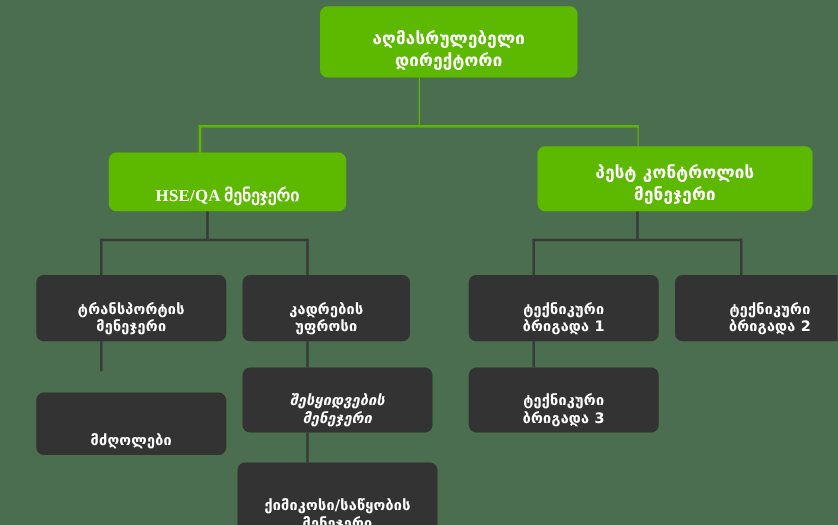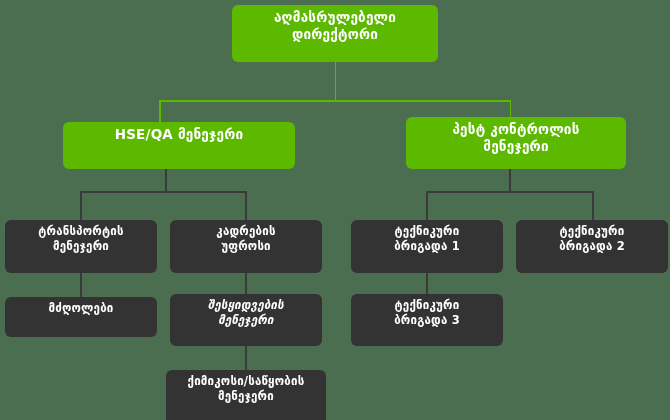--- a/index.html
+++ b/index.html
@@ -9,50 +9,51 @@
     font-family:"DejaVu Sans","Liberation Sans",sans-serif;
     overflow:hidden;
     position:relative;
   }
   #org-canvas{position:absolute;left:0;top:0;width:670px;height:420px;}
 
   .node{
     position:absolute;
     box-sizing:border-box;
     display:flex;
-    align-items:flex-start;
+    align-items:flex-end;
     justify-content:center;
     text-align:center;
     border-radius:6px;
     color:#ffffff;
     font-weight:bold;
     line-height:1.28;
     letter-spacing:0.2px;
     padding:4px 6px;
+    margin-left:24px;
   }
   .node .label{display:block;white-space:pre-line;}
 
   .node.green{background:#5cb900;font-size:13.5px;}
   .node.dark{background:#333333;font-size:11.5px;}
 
   
   #node-ceo{left:232px;top:5px;width:206px;height:57px;}
 
   
-  #node-hse{left:63px;top:122px;width:232px;height:47px;}
+  #node-hse{left:63px;top:122px;width:190px;height:47px;font-family:Liberation Serif, serif;}
   #node-pest{left:406px;top:117px;width:220px;height:52px;}
 
   
   #node-transport{left:5px;top:220px;width:152px;height:53px;}
-  #node-hr{left:170px;top:220px;width:152px;height:53px;}
+  #node-hr{left:170px;top:220px;width:134px;height:53px;}
   #node-brigade1{left:351px;top:220px;width:152px;height:53px;}
   #node-brigade2{left:516px;top:220px;width:152px;height:53px;}
 
   
-  #node-drivers{left:5px;top:297px;width:152px;height:40px;}
+  #node-drivers{left:5px;top:314px;width:152px;height:50px;}
   #node-procurement{left:170px;top:294px;width:152px;height:52px;font-style:italic;}
   #node-brigade3{left:351px;top:294px;width:152px;height:52px;}
 
   
   #node-chemist{left:166px;top:370px;width:160px;height:60px;}
 
   .edge{position:absolute;background:#3a3a3a;}
   .edge.green-edge{background:#5cb900;}
   .edge.v{width:1.5px;}
   .edge.h{height:1.5px;}

